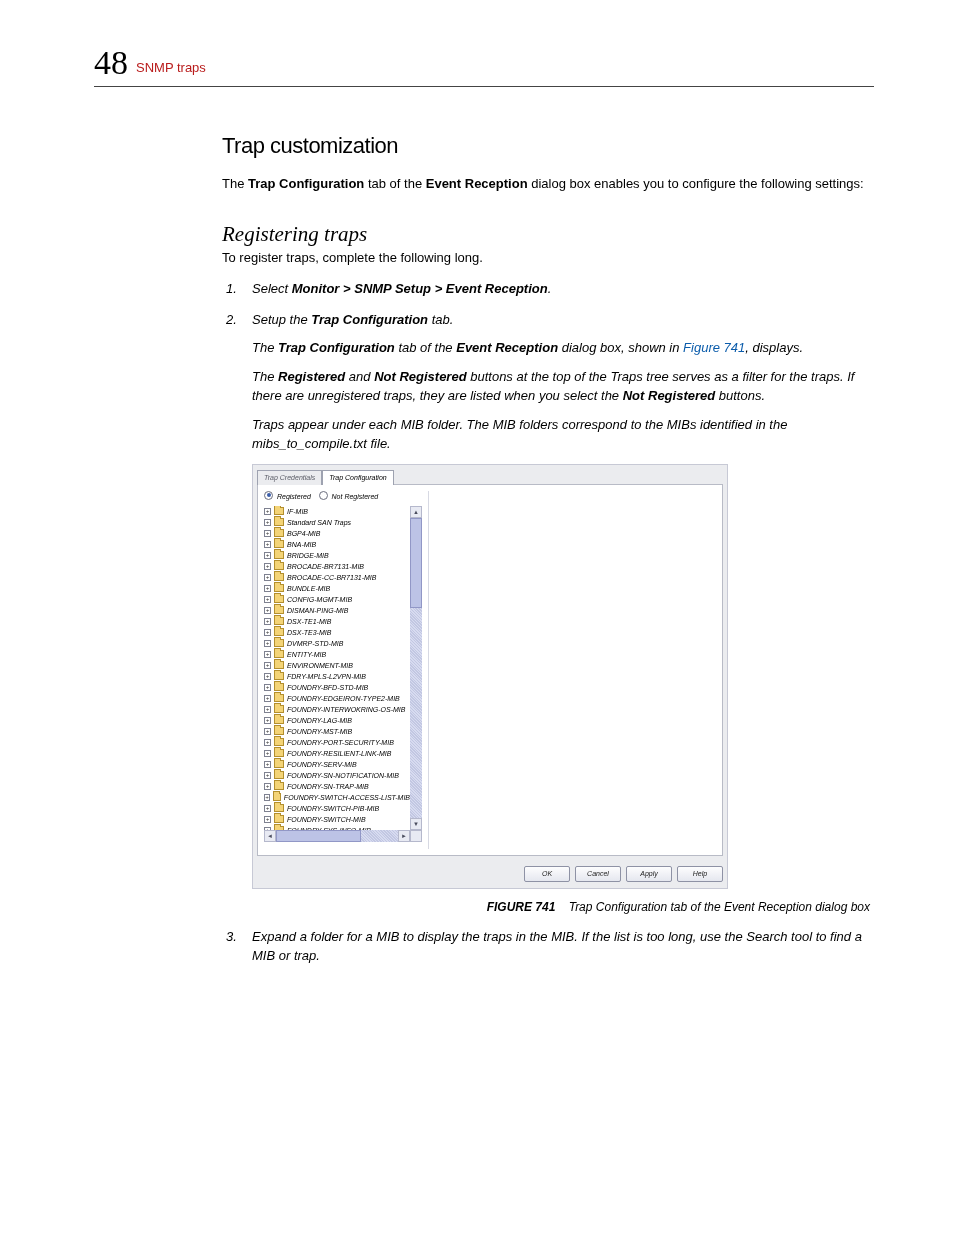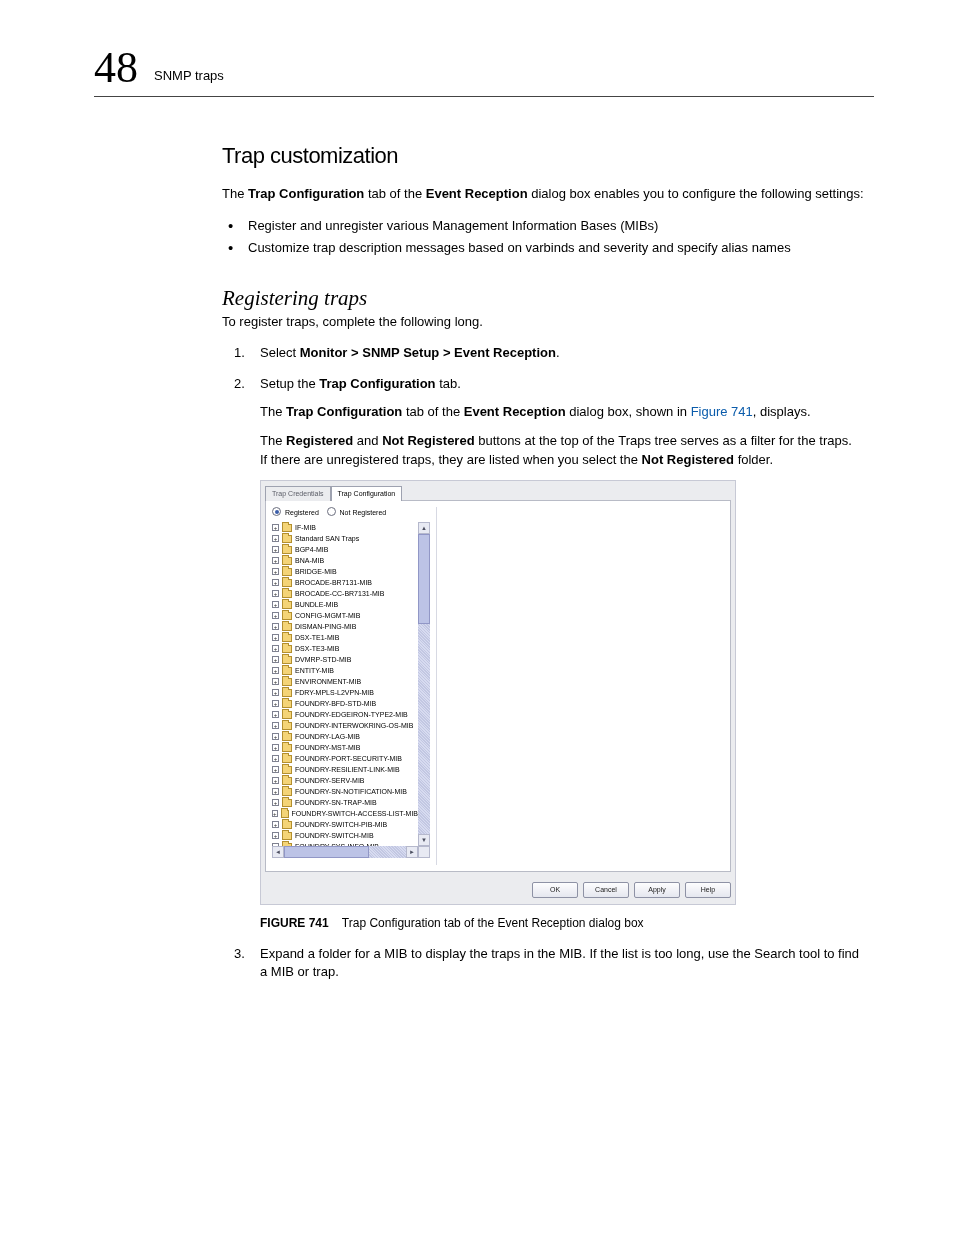--- a/index.html
+++ b/index.html
@@ -16,28 +16,28 @@
   }
   .running-head {
     display: flex;
     align-items: baseline;
     border-bottom: 1px solid #444;
     padding-bottom: 6px;
     margin-bottom: 46px;
   }
   .chapnum {
     font-family: "Times New Roman", Times, serif;
-    font-size: 44px;
+    font-size: 34px;
     font-weight: 400;
-    margin-right: 16px;
+    margin-right: 8px;
     line-height: 1;
   }
   .running-title {
     font-size: 13px;
-    color: #000000;
+    color: #b91c1c;
     position: relative;
     top: -2px;
   }
   .content {
     margin-left: 128px;
   }
   h1 {
     font-family: Arial, Helvetica, sans-serif;
     font-size: 22px;
     font-weight: 400;
@@ -74,21 +74,22 @@
     position: absolute;
     left: 6px;
     top: 0;
     font-size: 15px;
     line-height: 1.3;
   }
   ol.steps {
     list-style: none;
     counter-reset: step;
     padding: 0;
-    margin: 12px;
+    margin: 4px;
+    font-style: italic;
   }
   ol.steps > li {
     counter-increment: step;
     font-size: 13px;
     line-height: 1.45;
     padding-left: 26px;
     position: relative;
     margin: 0 0 12px 0;
   }
   ol.steps > li::before {
@@ -98,20 +99,21 @@
     top: 0;
   }
   ol.steps > li p {
     margin: 10px 0;
   }
   b { font-weight: 700; }
   a.figref { color: #0b5cab; text-decoration: none; }
   .fig-caption {
     font-size: 12px;
     margin: 8px 0 18px 0;
+    text-align: right;
   }
   .fig-caption .figlbl { font-weight: 700; margin-right: 10px; }
 
   
   .dialog {
     border: 1px solid #c7c9d5;
     width: 476px;
     box-sizing: border-box;
     margin: 6px 0 0 0;
     font-family: Tahoma, Arial, sans-serif;
@@ -323,45 +325,42 @@
   </div>
 
   <div class="content">
 
     <h1>Trap customization</h1>
 
     <p>
       <span>The </span><b>Trap Configuration</b><span> tab of the </span><b>Event Reception</b><span> dialog box enables you to configure the following settings:</span>
     </p>
 
-    <ul class="bullets">
-      <li>Register and unregister various Management Information Bases (MIBs)</li>
-      <li>Customize trap description messages based on varbinds and severity and specify alias names</li>
-    </ul>
 
     <h2>Registering traps</h2>
 
 
     <p>To register traps, complete the following long.</p>
 
     <ol class="steps">
       <li>
         <span>Select </span><b>Monitor &gt; SNMP Setup &gt; Event Reception</b><span>.</span>
       </li>
       <li>
         <span>Setup the </span><b>Trap Configuration</b><span> tab.</span>
 
         <p>
           <span>The </span><b>Trap Configuration</b><span> tab of the </span><b>Event Reception</b><span> dialog box, shown in </span><a class="figref">Figure 741</a><span>, displays.</span>
         </p>
 
         <p>
-          <span>The </span><b>Registered</b><span> and </span><b>Not Registered</b><span> buttons at the top of the Traps tree serves as a filter for the traps. If there are unregistered traps, they are listed when you select the </span><b>Not Registered</b><span> folder.</span>
+          <span>The </span><b>Registered</b><span> and </span><b>Not Registered</b><span> buttons at the top of the Traps tree serves as a filter for the traps. If there are unregistered traps, they are listed when you select the </span><b>Not Registered</b><span> buttons.</span>
         </p>
 
+        <p>Traps appear under each MIB folder. The MIB folders correspond to the MIBs identified in the mibs_to_compile.txt file.</p>
 
         
         <div class="dialog">
           <div class="tabrow">
             <div class="tab">Trap Credentials</div>
             <div class="tab active">Trap Configuration</div>
           </div>
           <div class="panelbody">
             <div class="panelbody-inner">
               <div class="leftcol">

